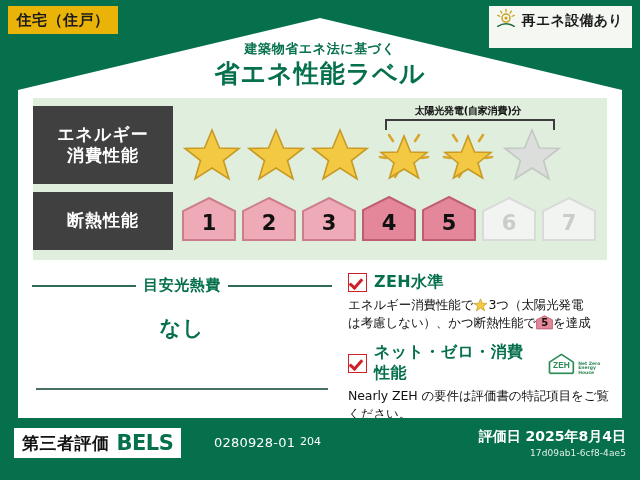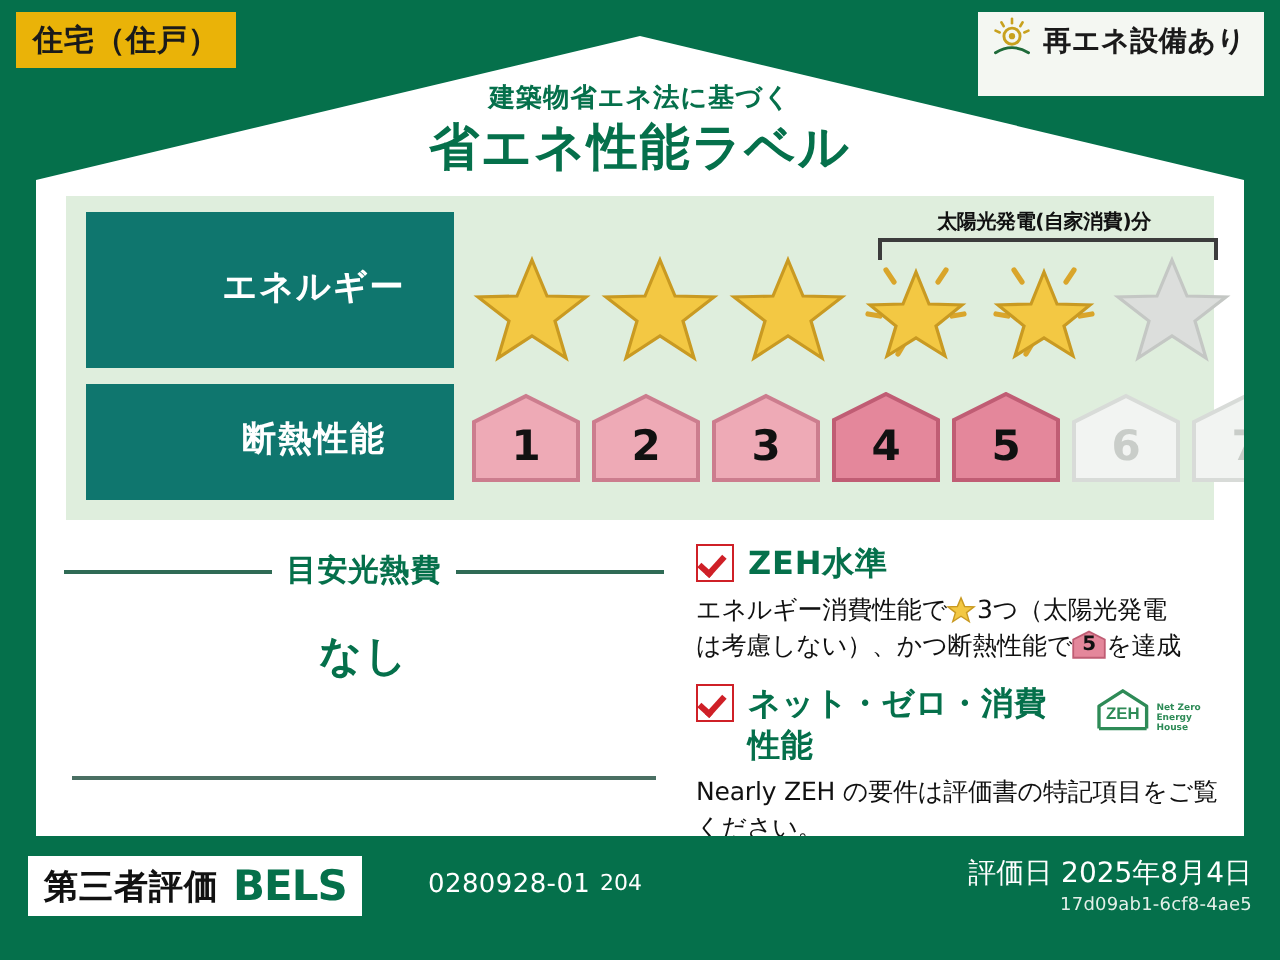--- a/index.html
+++ b/index.html
@@ -52,24 +52,24 @@
   
   .perf-panel{
     position:absolute;left:15px;top:80px;width:574px;height:162px;
     background:#dfeedd;
   }
   .perf-row{position:absolute;left:0;width:574px;display:flex;align-items:center;}
   .row-energy{top:8px;height:78px;}
   .row-insul{top:94px;height:58px;}
 
   .row-key{
-    width:140px;margin-left:10px;height:100%;
-    background:#0f766e;color:#fff;display:flex;flex-direction:column;
+    width:140px;height:100%;
+    background:#404040;color:#fff;display:flex;flex-direction:column;
     align-items:center;justify-content:center;line-height:1.25;
-    font-size:17px;font-weight:700;letter-spacing:1px;padding-left:44px;
+    font-size:17px;font-weight:700;letter-spacing:1px;
   }
   .row-key.small{font-size:17px;}
   .row-val{flex:1;height:100%;position:relative;}
 
   
   .stars{
     position:absolute;left:8px;bottom:2px;display:flex;align-items:flex-end;gap:2px;
   }
   .star-wrap{position:relative;width:62px;height:58px;}
   .star-wrap svg{position:absolute;left:0;top:0;}
@@ -108,21 +108,21 @@
   .cost-head .ln{flex:1;height:2px;background:#2f6b55;}
   .cost-head .lbl{color:#05704b;font-size:15px;font-weight:700;letter-spacing:.5px;white-space:nowrap;}
   .cost-val{
     position:absolute;left:14px;top:48px;width:300px;text-align:center;
     color:#05704b;font-size:21px;font-weight:700;letter-spacing:1px;
   }
   .cost-rule{position:absolute;left:18px;top:122px;width:292px;height:2px;background:#4a6f63;}
 
   
   .zeh-col{position:absolute;left:330px;top:6px;width:262px;}
-  .zeh-line{display:flex;align-items:flex-start;gap:7px;}
+  .zeh-line{display:flex;align-items:center;gap:7px;}
   .chk{
     width:17px;height:17px;border:1.6px solid #cf2027;background:#fff;
     position:relative;flex:none;
   }
   .chk:after{
     content:"";position:absolute;left:3px;top:2px;width:5px;height:10px;
     border:solid #cf2027;border-width:0 3px 3px 0;transform:rotate(42deg);
   }
   .zeh-title{color:#05704b;font-size:16px;font-weight:700;letter-spacing:.4px;}
   .zeh-body{
@@ -144,21 +144,21 @@
   
   .footer{position:absolute;left:0;top:424px;width:640px;height:56px;}
   .bels-chip{
     position:absolute;left:14px;top:4px;height:30px;background:#fff;
     display:flex;align-items:center;gap:7px;padding:0 8px;
   }
   .bels-chip .jp{color:#111;font-size:17px;font-weight:700;letter-spacing:.5px;}
   .bels-chip .en{color:#05704b;font-size:21px;font-weight:700;letter-spacing:-.5px;}
   .cert-no{position:absolute;left:214px;top:11px;color:#fff;font-size:13px;letter-spacing:.2px;}
   .cert-extra{position:absolute;left:300px;top:11px;color:#fff;font-size:11px;}
-  .eval-date{position:absolute;right:14px;top:4px;color:#fff;font-size:14px;font-weight:400;text-align:right;width:210px;}
+  .eval-date{position:absolute;right:14px;top:4px;color:#fff;font-size:14px;font-weight:700;text-align:right;width:210px;}
   .eval-hash{position:absolute;right:14px;top:24px;color:#e3efe8;font-size:9px;text-align:right;width:210px;letter-spacing:.1px;}
 </style>
 </head>
 <body>
 
 <div id="label-root">
 
   <div class="cat-chip">
     <span>住宅（住戸）</span>
   </div>
@@ -185,20 +185,21 @@
     <div class="house-inner">
 
       <div class="title-sub">建築物省エネ法に基づく</div>
       <div class="title-main">省エネ性能ラベル</div>
 
       <div class="perf-panel">
 
         <div class="perf-row row-energy">
           <div class="row-key">
             <span>エネルギー</span>
+            <span>消費性能</span>
           </div>
           <div class="row-val">
             <div class="solar-note">太陽光発電(自家消費)分</div>
             <div class="solar-bracket"></div>
             <div class="stars">
 
               <div class="star-wrap">
                 <svg width="62" height="58" viewBox="0 0 62 58">
                   <polygon points="31,6 38.5,24 58,24.5 42.5,36.5 48,55 31,44 14,55 19.5,36.5 4,24.5 23.5,24" fill="#f3c843" stroke="#c99a22" stroke-width="1.6"></polygon>
                 </svg>

